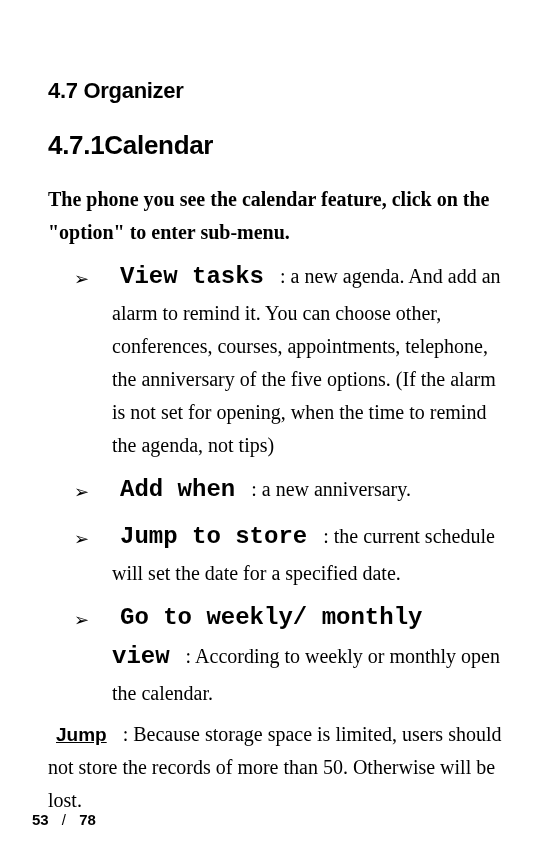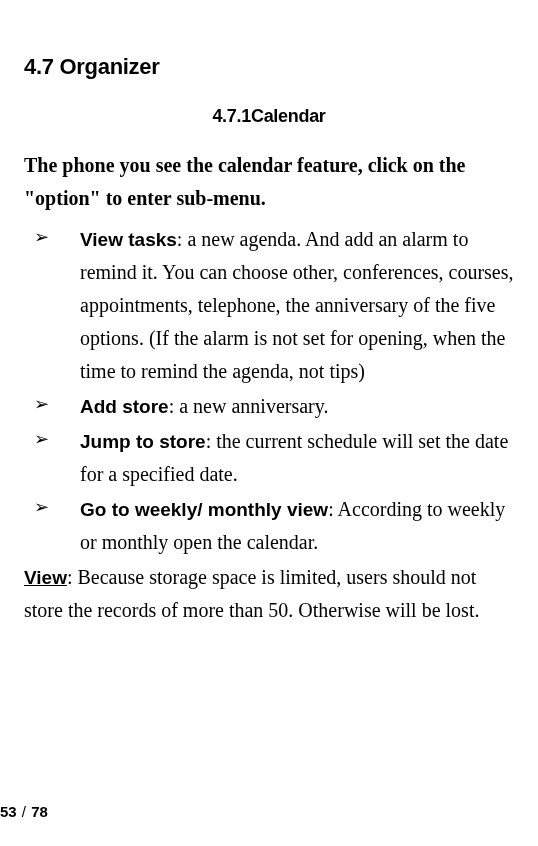--- a/index.html
+++ b/index.html
@@ -1,42 +1,41 @@
 <!DOCTYPE html>
 <html><head>
   <meta charset="utf-8">
   <style>
     * {
-      margin: 0;
+      margin: 8px;
       padding: 0;
       box-sizing: border-box;
     }
     body {
       width: 538px;
       height: 846px;
       background: #ffffff;
       font-family: 'Times New Roman', Times, serif;
       padding: 54px 24px 30px 24px;
       color: #000000;
       position: relative;
     }
     .heading-1 {
       font-size: 22px;
       font-weight: bold;
       margin-bottom: 26px;
       font-family: Arial, 'Helvetica', sans-serif;
       letter-spacing: -0.3px;
     }
     .heading-2 {
-      font-size: 18px;
+      font-size: 26px;
       font-weight: bold;
       margin-bottom: 22px;
       font-family: Arial, 'Helvetica', sans-serif;
       letter-spacing: -0.3px;
-      text-align: center;
     }
     .intro-para {
       font-size: 20px;
       line-height: 1.65;
       margin-bottom: 8px;
       font-weight: bold;
     }
     .list {
       list-style: none;
       padding-left: 0;
@@ -49,22 +48,22 @@
       margin-bottom: 2px;
     }
     .list-bullet {
       position: absolute;
       left: 10px;
       top: 0;
       font-size: 18px;
     }
     .bold-label {
       font-weight: bold;
-      font-family: Liberation Sans, sans-serif;
-      font-size: 19px;
+      font-family: Liberation Mono, monospace;
+      font-size: 24px;
     }
     .note-para {
       font-size: 20px;
       line-height: 1.65;
       margin-top: 2px;
     }
     .note-label {
       font-weight: bold;
       font-family: Arial, 'Helvetica', sans-serif;
       text-decoration: underline;
@@ -94,33 +93,33 @@
 
 <p class="intro-para">The phone you see the calendar feature, click on the "option" to enter sub-menu.</p>
 
 <ul class="list">
   <li class="list-item">
     <span class="list-bullet">➢</span>
     <span class="bold-label">View tasks</span><span>: a new agenda. And add an alarm to remind it. You can choose other, conferences, courses, appointments, telephone, the anniversary of the five options. (If the alarm is not set for opening, when the time to remind the agenda, not tips)</span>
   </li>
   <li class="list-item">
     <span class="list-bullet">➢</span>
-    <span class="bold-label">Add store</span><span>: a new anniversary.</span>
+    <span class="bold-label">Add when</span><span>: a new anniversary.</span>
   </li>
   <li class="list-item">
     <span class="list-bullet">➢</span>
     <span class="bold-label">Jump to store</span><span>: the current schedule will set the date for a specified date.</span>
   </li>
   <li class="list-item">
     <span class="list-bullet">➢</span>
     <span class="bold-label">Go to weekly/ monthly  view</span><span>: According to weekly or monthly open the calendar.</span>
   </li>
 </ul>
 
 <p class="note-para">
-  <span class="note-label">View</span><span>: Because storage space is limited, users should not store the records of more than 50. Otherwise will be lost.</span>
+  <span class="note-label">Jump</span><span>: Because storage space is limited, users should not store the records of more than 50. Otherwise will be lost.</span>
 </p>
 
 <div class="page-footer">
   <span>53</span>
   <span class="page-sep">/</span>
   <span>78</span>
 </div>
 
 </body></html>

